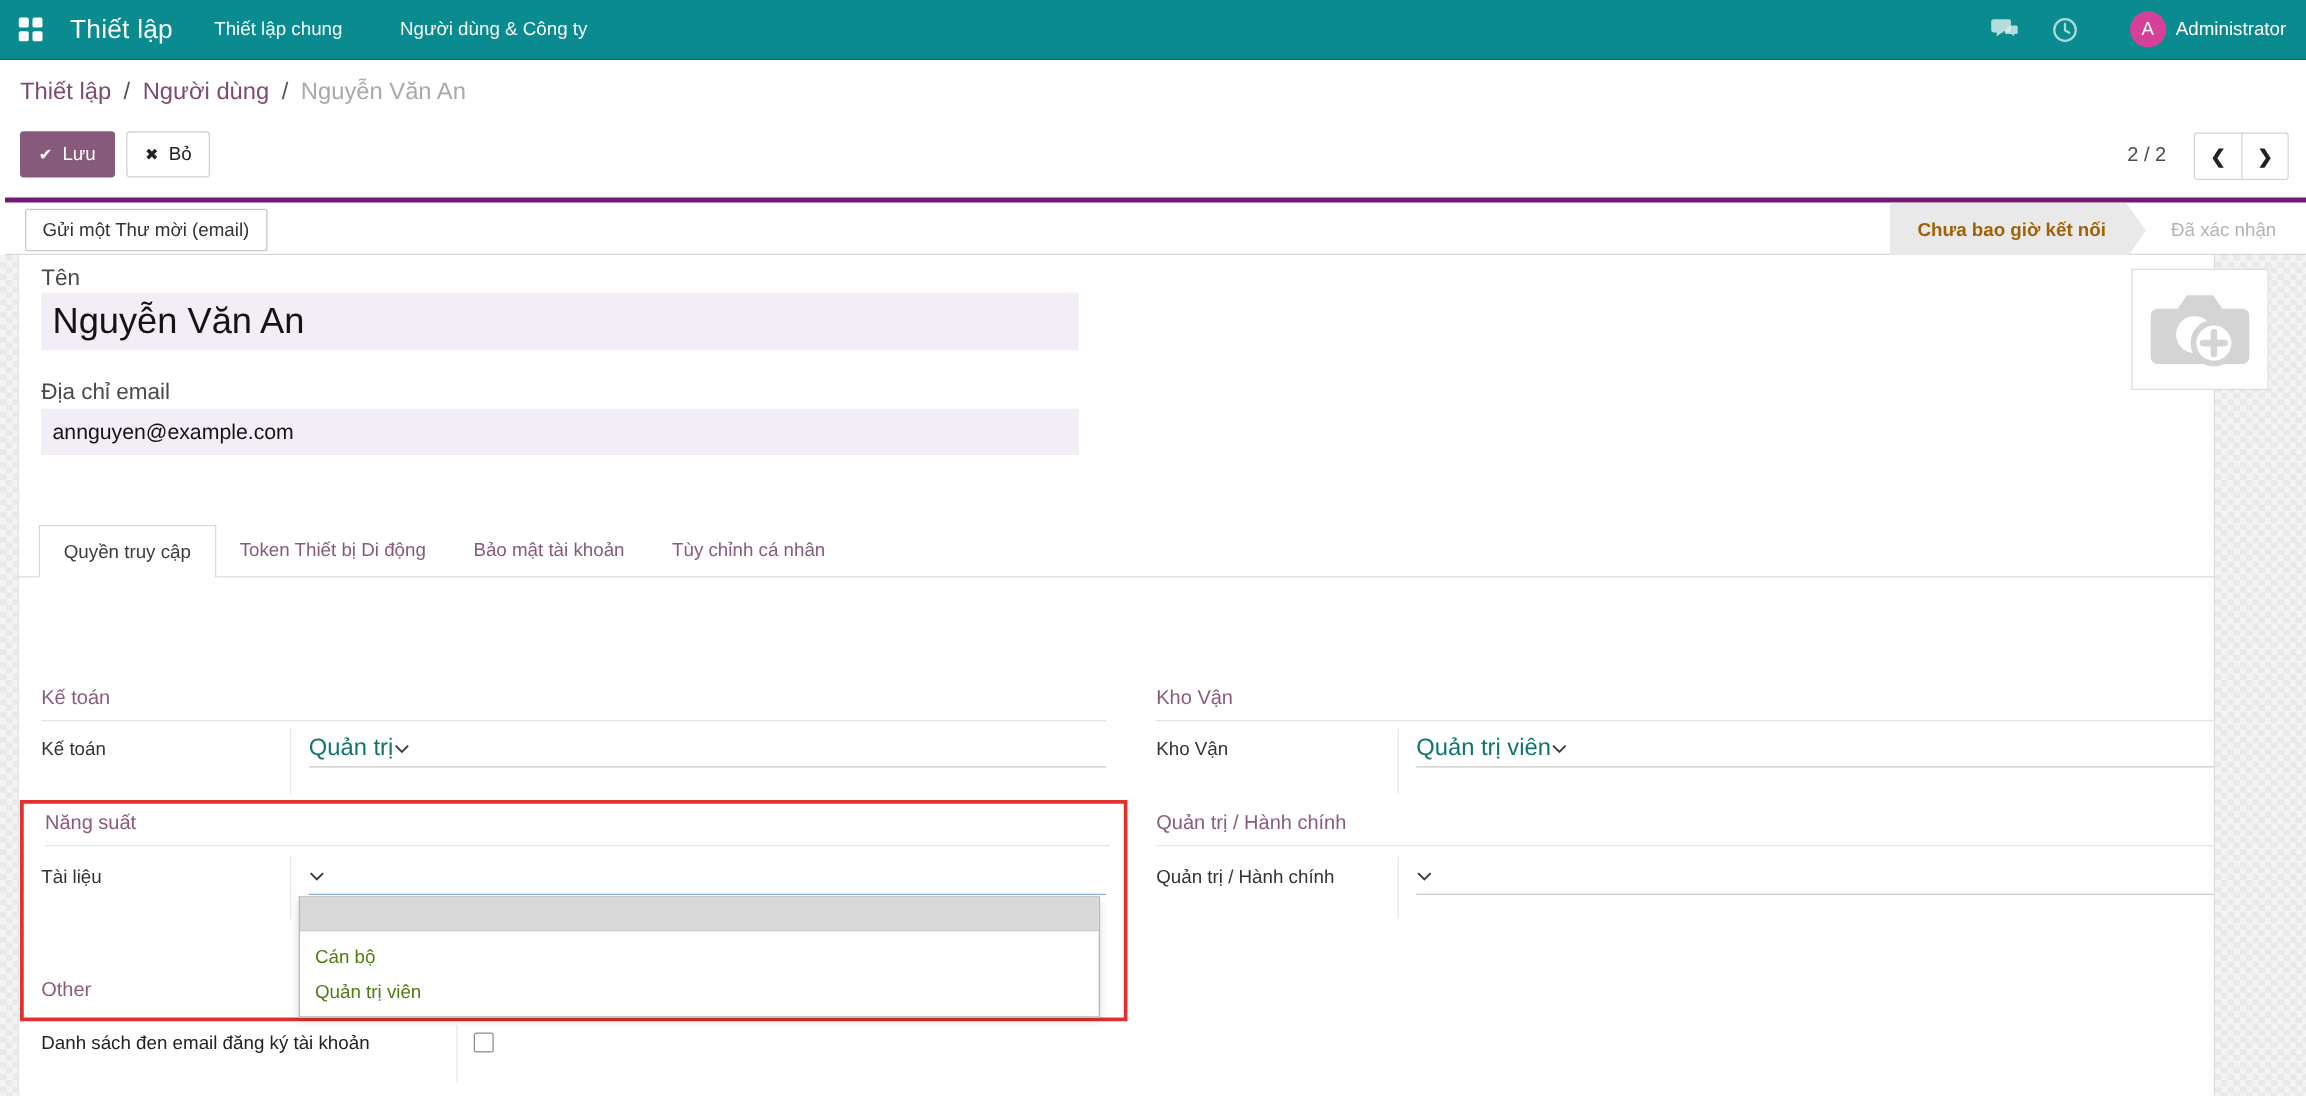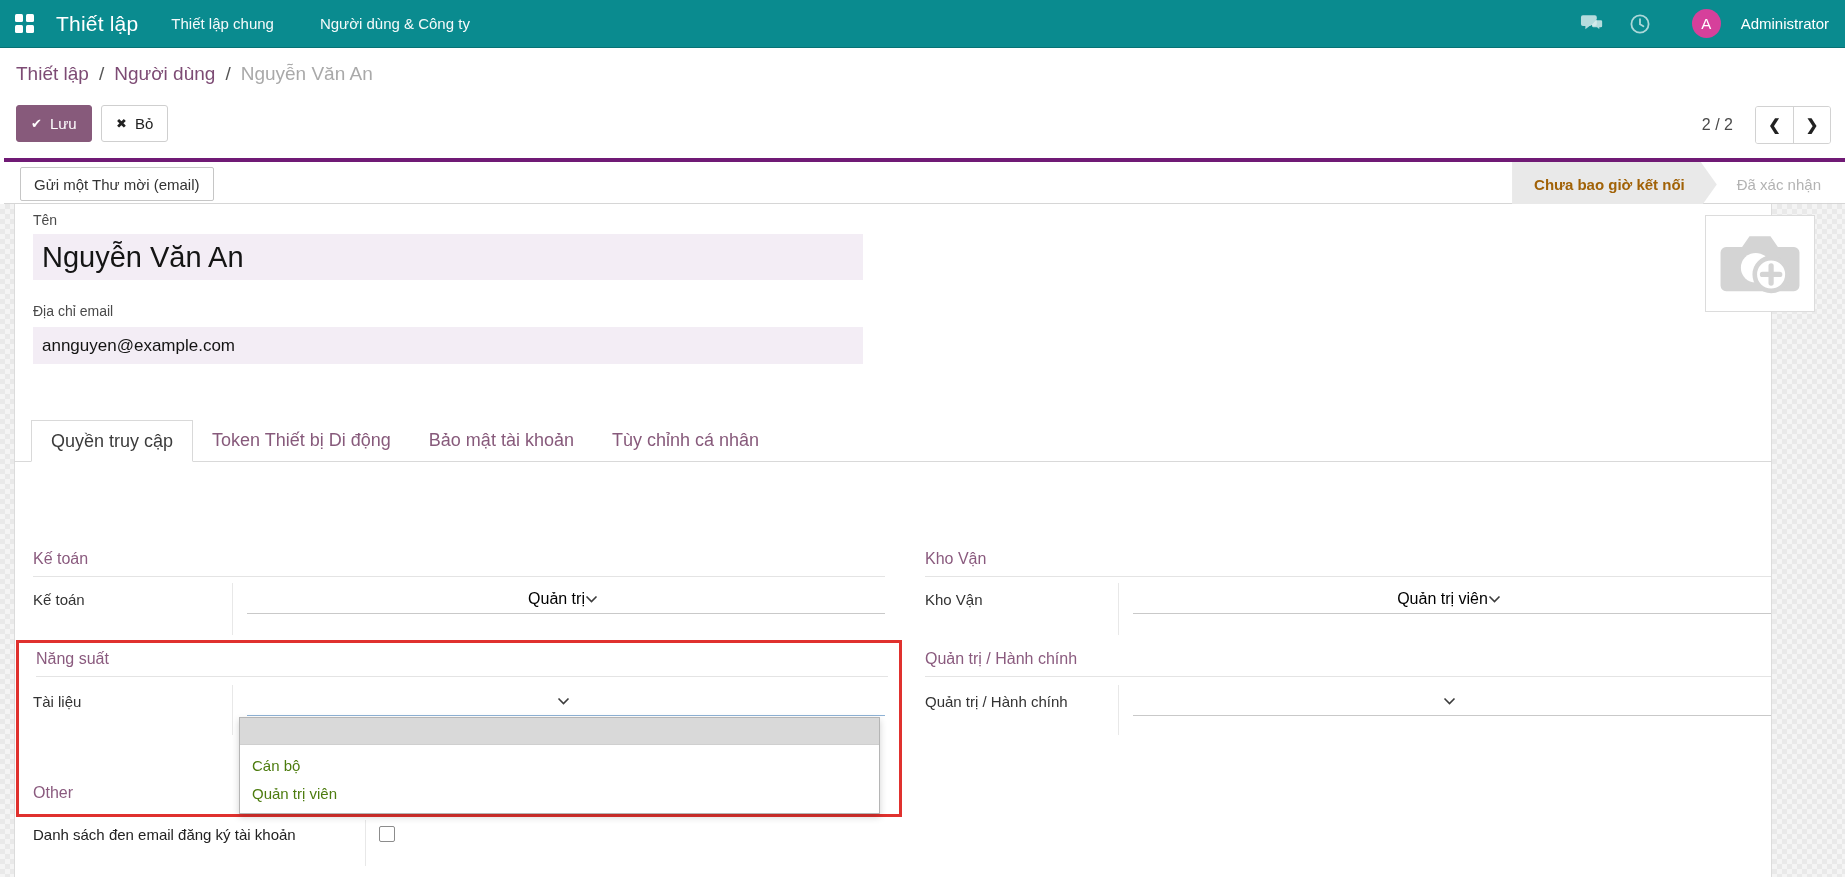--- a/index.html
+++ b/index.html
@@ -15,21 +15,21 @@
   .app-name { font-size:21px; margin-left:22px; letter-spacing:.2px; cursor:pointer; }
   .topmenu { display:flex; margin-left:33px; gap:46px; }
   .topmenu .mitem { font-size:15px; color:rgba(255,255,255,.96); cursor:pointer; }
   .topbar-right { margin-left:auto; display:flex; align-items:center; margin-right:16px; }
   .tb-icon { width:24px; height:24px; display:flex; align-items:center; justify-content:center;
              cursor:pointer; opacity:.85; }
   .tb-icon + .tb-icon { margin-left:24px; }
   .avatar { width:29px; height:29px; border-radius:50%; background:#d6409b; color:#fff;
             display:flex; align-items:center; justify-content:center; font-size:15px;
             margin-left:40px; cursor:pointer; }
-  .user-name { font-size:15px; margin-left:20px; cursor:pointer;text-align:center; }
+  .user-name { font-size:15px; margin-left:8px; cursor:pointer;text-align:center; }
 
   
   #breadcrumb { position:absolute; left:16px; top:48px; height:52px; display:flex;
                 align-items:center; gap:10px; font-size:19px; }
   .bc-link { color:#7d4b74; cursor:pointer; }
   .bc-sep { color:#555; }
   .bc-current { color:#a9a9a9; }
 
   
   .btn { display:inline-flex; align-items:center; gap:8px; height:37px; padding:0 14px;
@@ -59,49 +59,49 @@
   
   #sheet { position:absolute; left:14px; top:204px; width:1758px; height:673px; background:#fff;
            border-left:1px solid #dcdcdc; border-right:1px solid #dcdcdc; }
   .strip { position:absolute; top:204px; height:673px; background-color:#f4f4f4;
            background-image:conic-gradient(#e9e9e9 25%, transparent 0 50%, #e9e9e9 0 75%, transparent 0);
            background-size:10px 10px; }
   #strip-left { left:0; width:14px; }
   #strip-right { left:1772px; width:73px; }
 
   
-  .field-label { position:absolute; font-size:14px; color:#4a4a4a; }
+  .field-label { position:absolute; font-size:18px; color:#4a4a4a; }
   #lbl-name  { left:33px; top:212px; }
   #input-name { position:absolute; left:33px; top:234px; width:830px; height:46px; background:#f3edf5;
                 font-size:29px; color:#141414; line-height:46px; padding-left:9px; cursor:text; }
   #lbl-email { left:33px; top:303px; }
   #input-email { position:absolute; left:33px; top:327px; width:830px; height:37px; background:#f3edf5;
                  font-size:17px; color:#141414; line-height:37px; padding-left:9px; cursor:text; }
 
   
   #avatar-box { position:absolute; left:1705px; top:215px; width:110px; height:97px;
                 border:1px solid #dcdcdc; display:flex; align-items:center; justify-content:center;
                 cursor:pointer; background:#fff; }
 
   
   #tabs { position:absolute; left:14px; top:420px; width:1758px; height:42px;
           border-bottom:1px solid #d9d9d9; display:flex; align-items:stretch; padding-left:17px; }
-  .tab { display:flex; align-items:center; padding:0 19px; font-size:18px; color:#875a7b; cursor:pointer; }
+  .tab { display:flex; align-items:center; padding:0 19px; font-size:15px; color:#875a7b; cursor:pointer; }
   .tab.active { background:#fff; color:#3c3c3c; border:1px solid #d9d9d9; border-bottom:1px solid #fff;
                 margin-bottom:-1px; }
 
   
   .sec-h { position:absolute; font-size:16px; color:#8a5a7e; padding-bottom:8px;
            border-bottom:1px solid #e4e4e4; }
   .sec-h.no-line { border-bottom:none; }
   .row-label { position:absolute; font-size:15px; color:#333; }
   .vsep { position:absolute; width:1px; background:#e8e8e8; }
   .select-box { position:absolute; height:30px; display:flex; align-items:center;
-                justify-content:center; border-bottom:1px solid #c9c9c9;
-                font-size:16px; color:#000000; cursor:pointer; padding-right:6px; }
+                justify-content:flex-start; border-bottom:1px solid #c9c9c9;
+                font-size:19px; color:#0f766e; cursor:pointer; padding-right:6px; }
   .select-box.focused { border-bottom:1px solid #8fb3d6; }
 
   
   #red-box { position:absolute; left:16px; top:640px; width:886px; height:177px;
              border:3px solid #e0312e; z-index:5; pointer-events:none; }
 
   
   #dropdown { position:absolute; left:239px; top:717px; width:641px; background:#fff;
               border:1px solid #b5b5b5; box-shadow:0 3px 7px rgba(0,0,0,.18); z-index:6; padding-bottom:5px; }
   .dd-empty { height:27px; background:#d9d9d9; border-bottom:1px solid #cfcfcf; margin-bottom:7px; cursor:pointer; }

